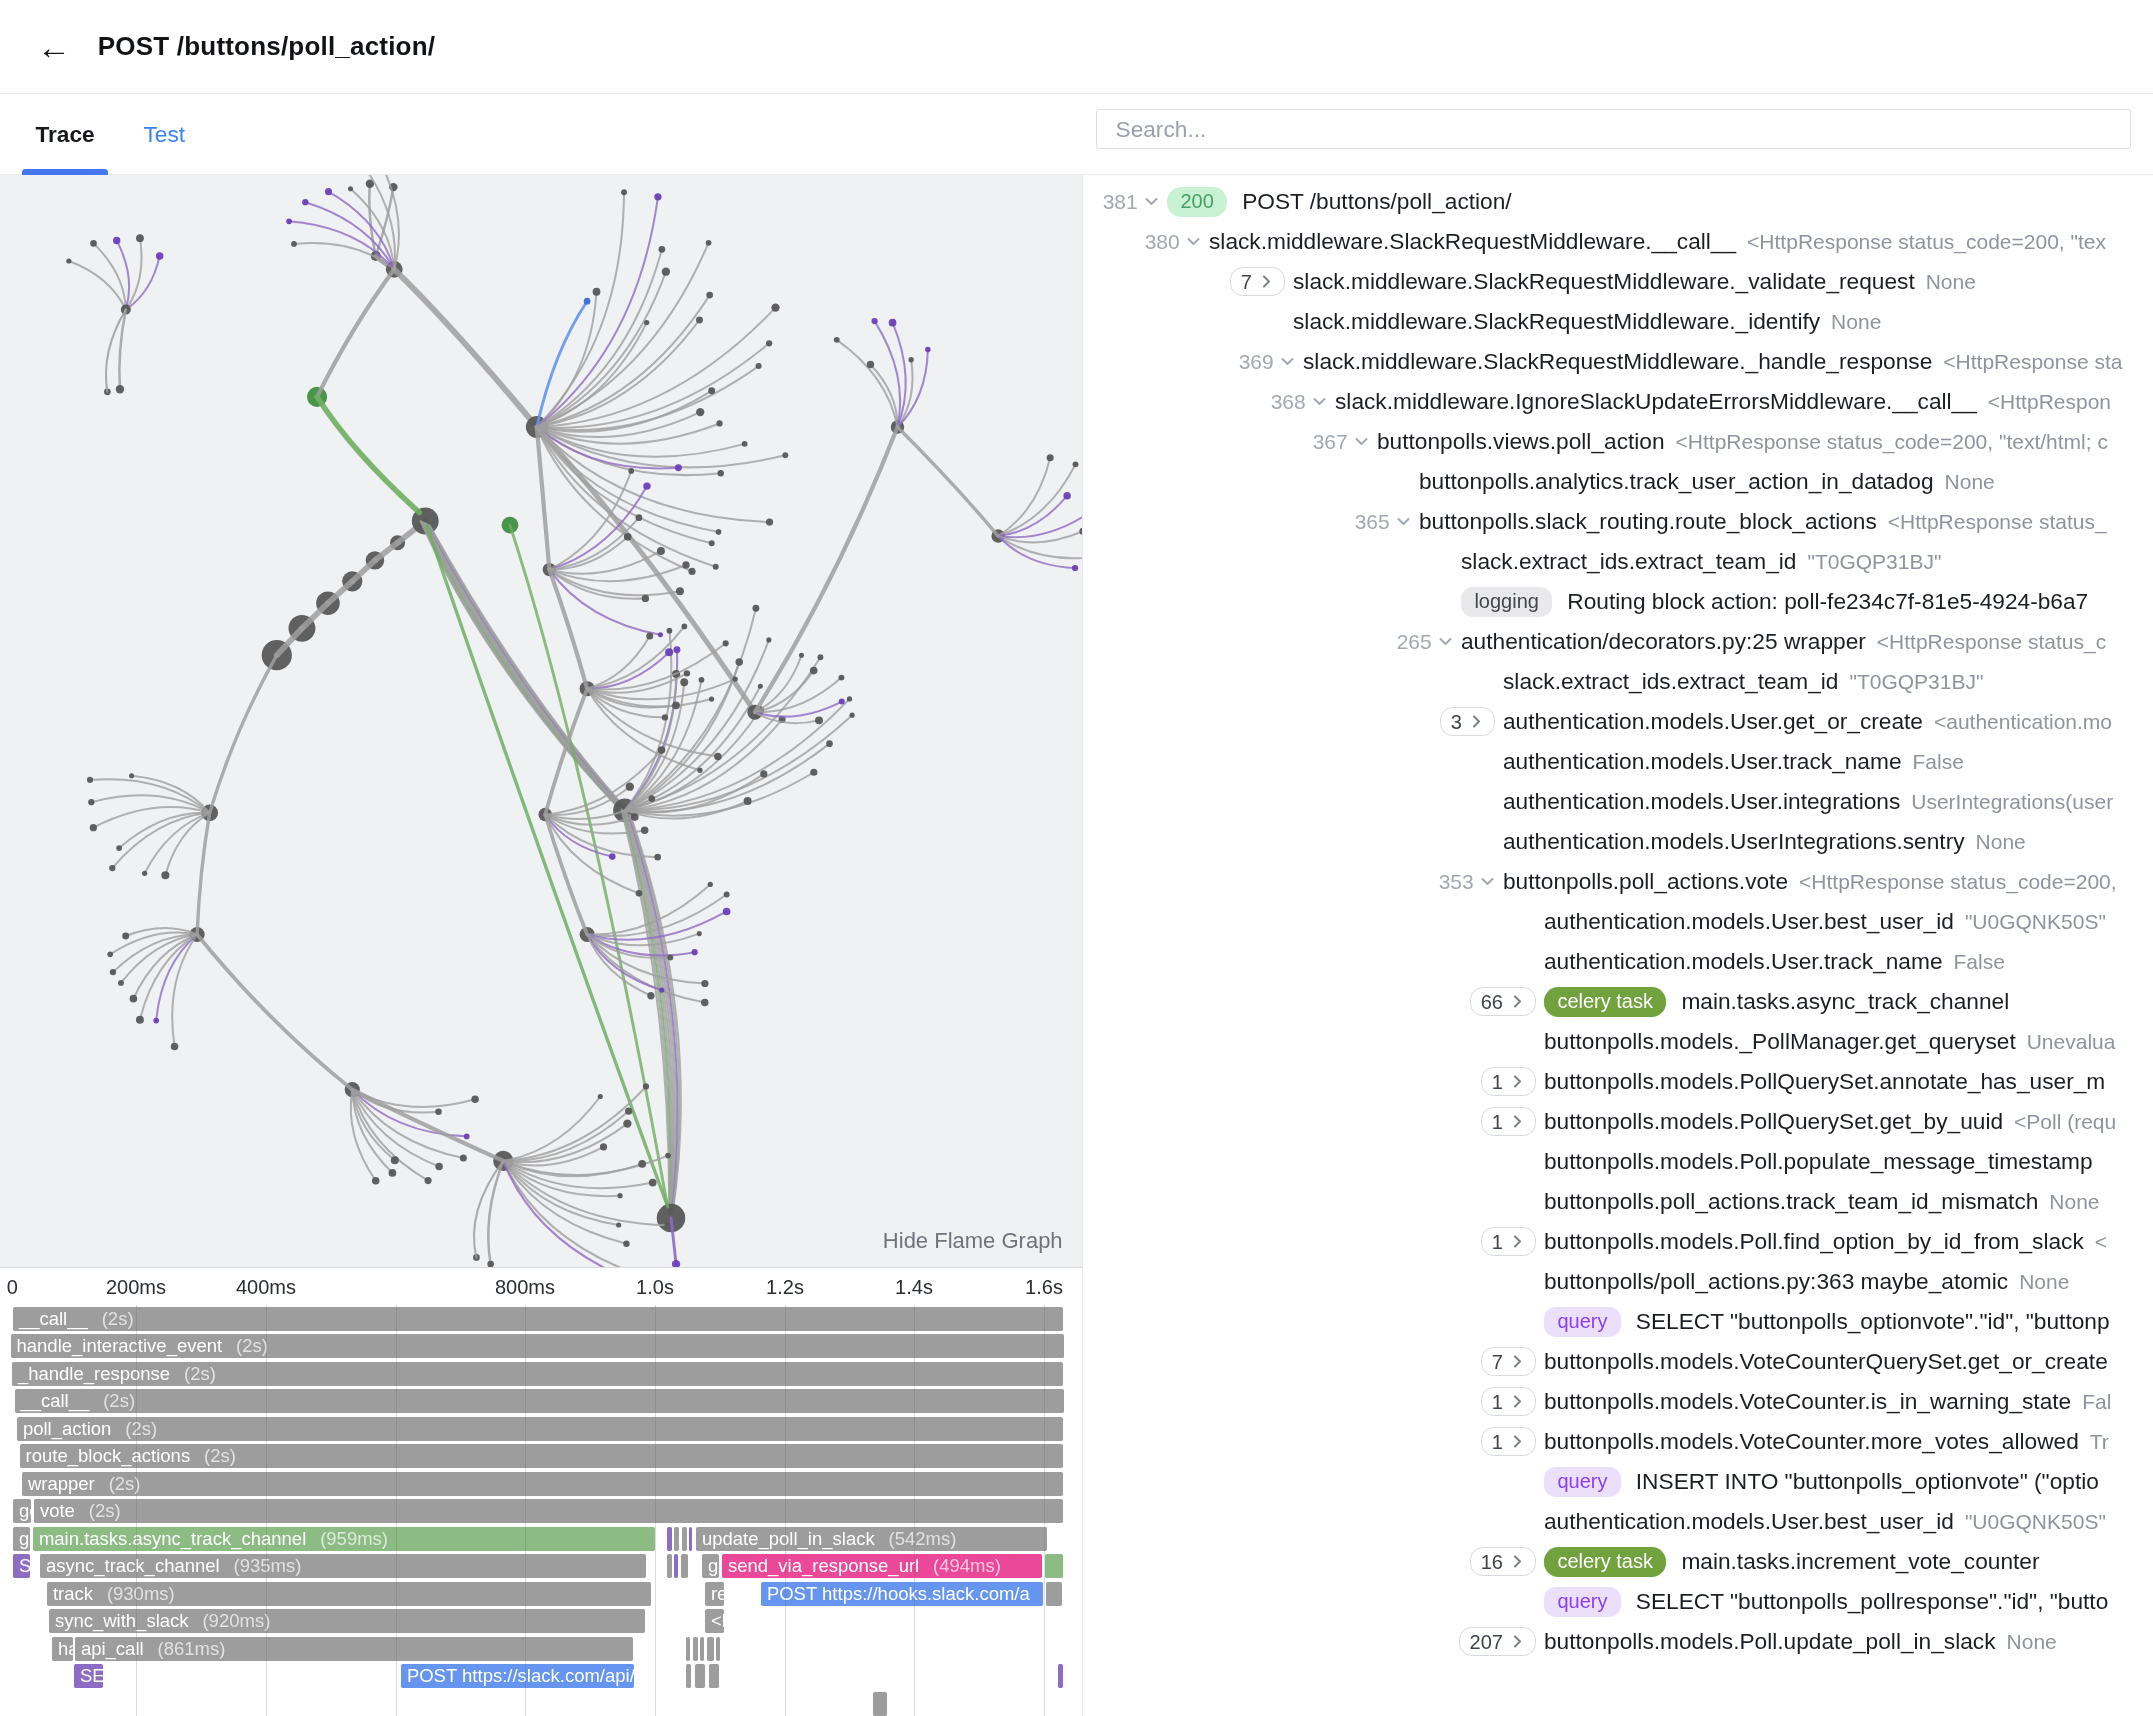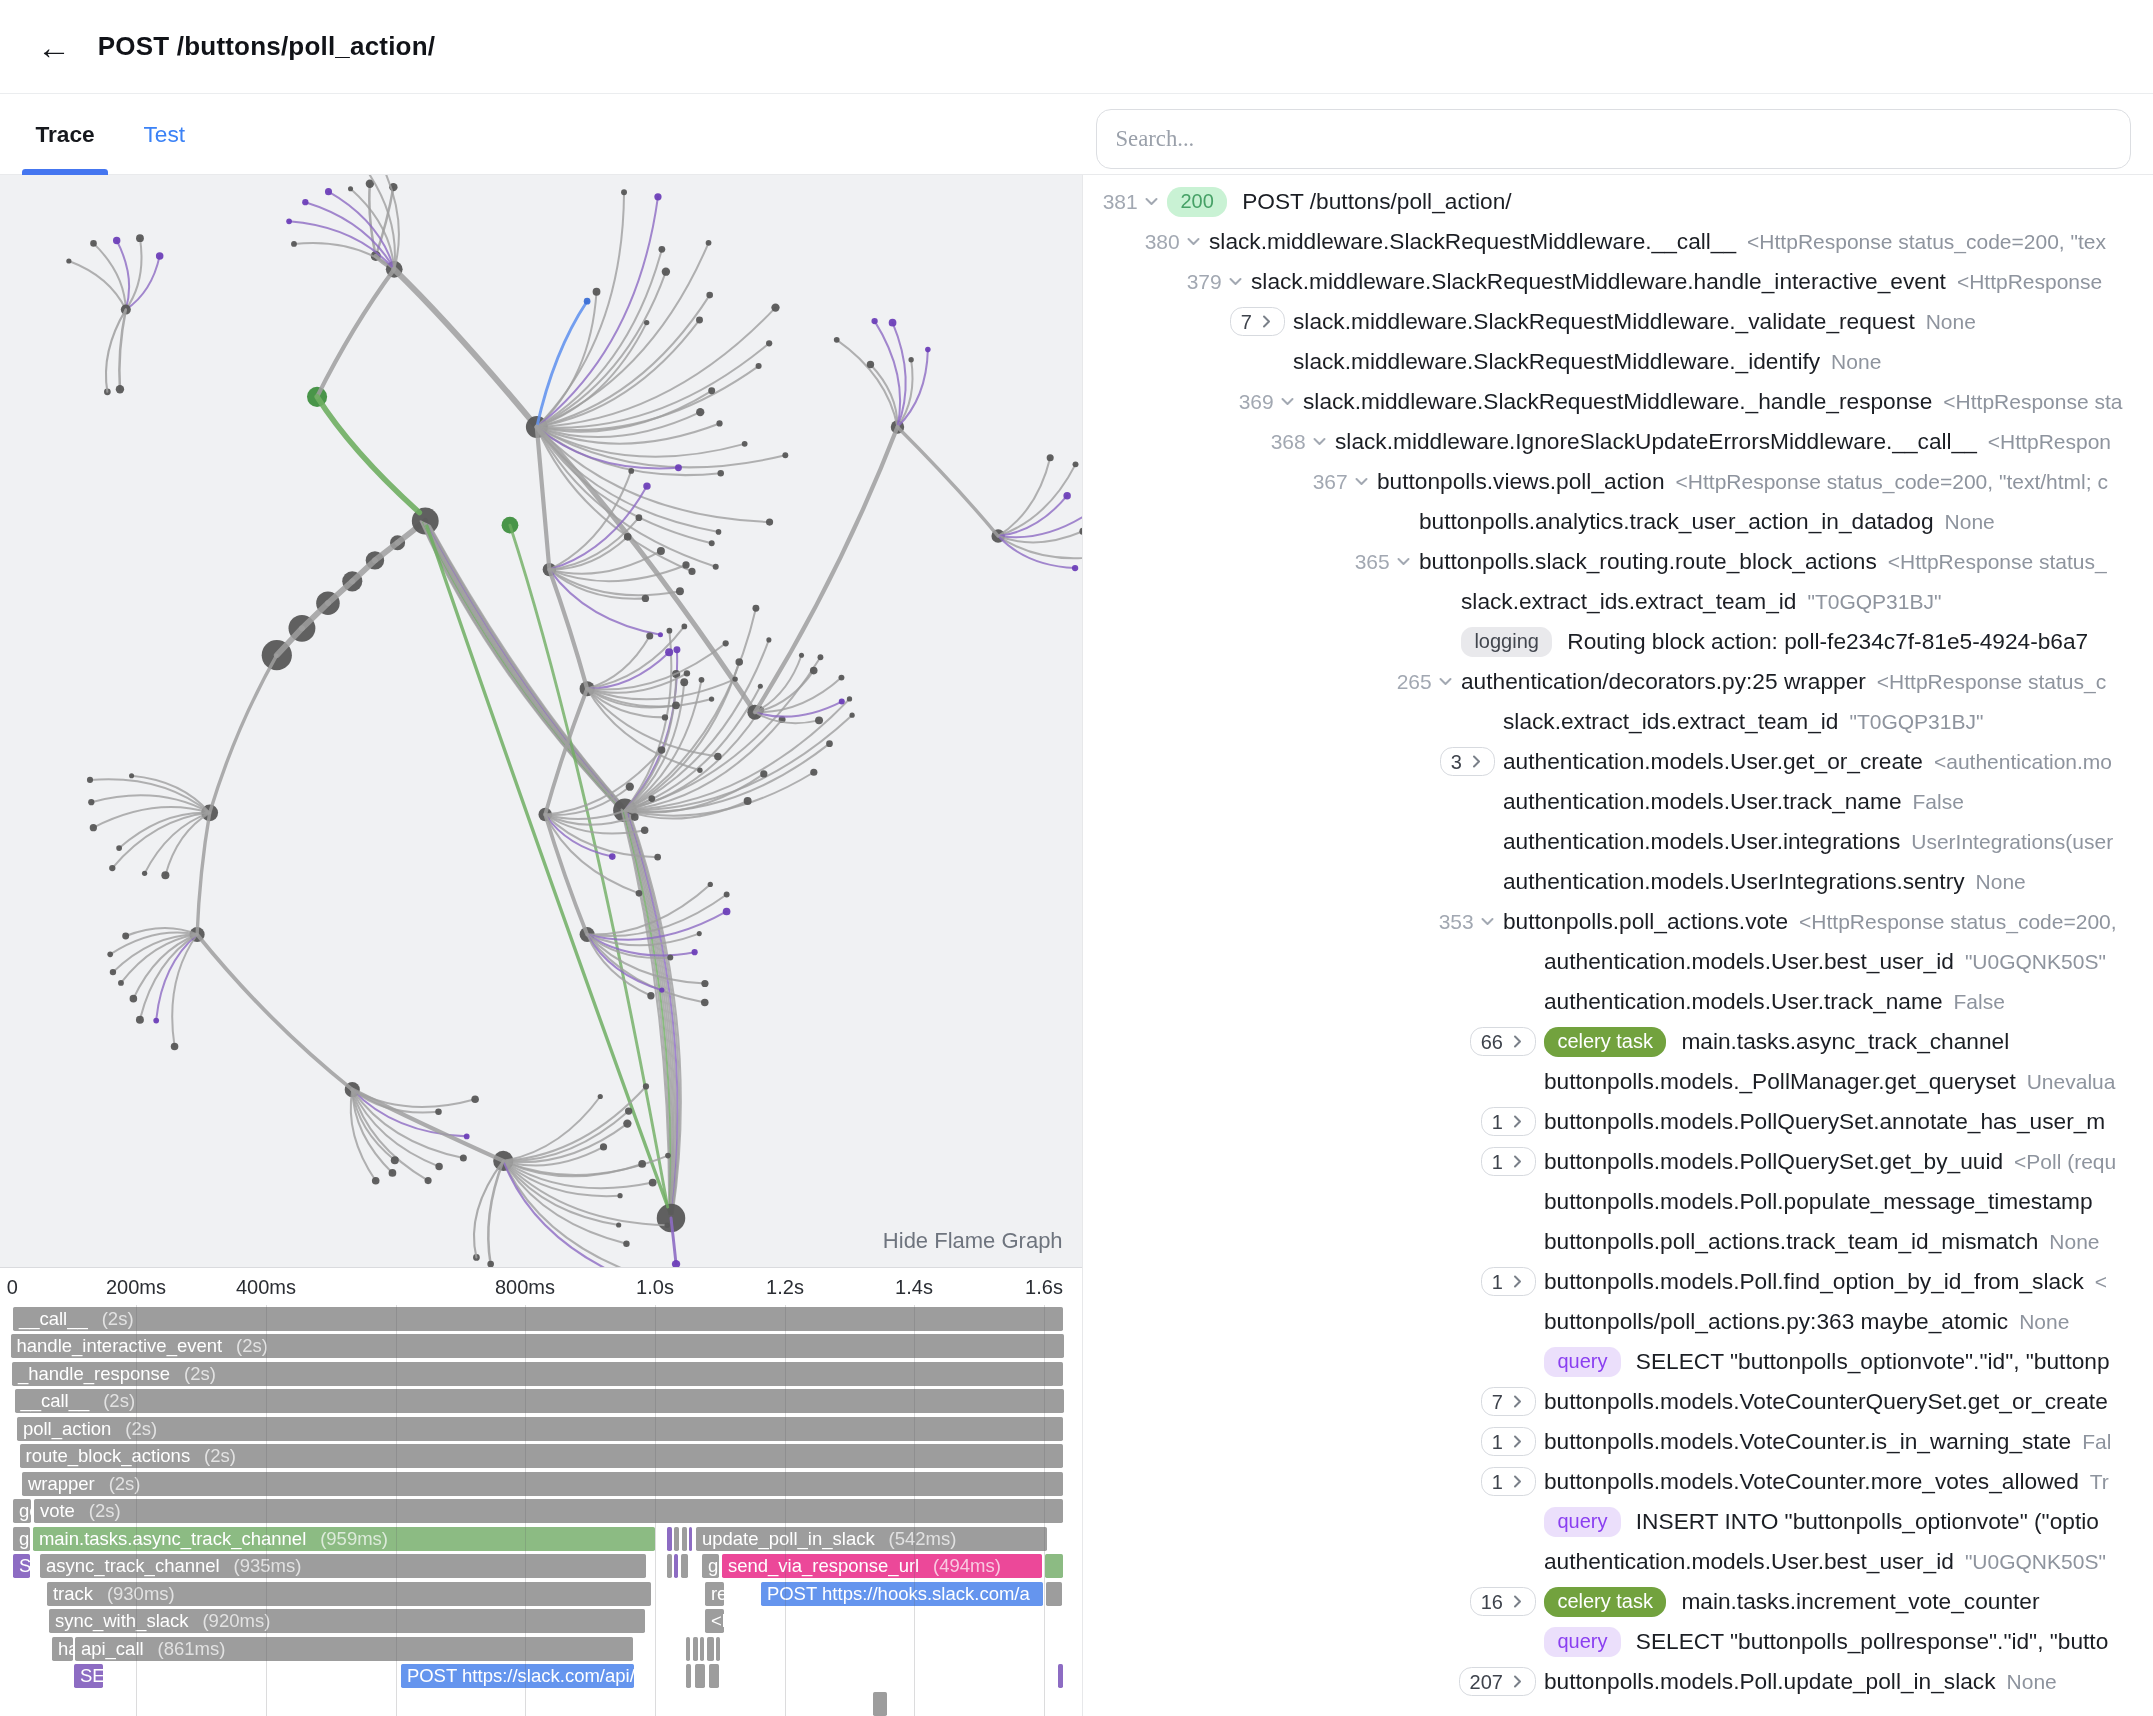--- a/index.html
+++ b/index.html
@@ -11,23 +11,23 @@
   .back{font-size:34px;color:#16181d;background:none;border:none;cursor:pointer;padding:0 8.4px;line-height:1;}
   .title{font-size:26px;font-weight:700;color:#111318;margin-left:18.5px;letter-spacing:0.2px;}
 
   
   .tabbar{position:absolute;top:95px;left:0;right:0;height:80px;background:#fff;
           border-bottom:0.8px solid #e9eaec;box-sizing:border-box;}
   .tabs{position:absolute;left:22px;top:0;bottom:0;display:flex;align-items:stretch;gap:22px;}
   .tab{position:relative;display:flex;align-items:center;padding:0 13.4px;font-size:22.7px;cursor:pointer;color:#3b82f6;}
   .tab.active{font-weight:700;color:#16181d;}
   .tab.active::after{content:"";position:absolute;left:0;right:0;bottom:-0.8px;height:5.9px;background:var(--accent);border-radius:3.4px 3.4px 0 0;}
-  .search{position:absolute;left:1096px;top:14.3px;width:1035px;height:60px;box-sizing:border-box;
-          border:1.7px solid #dcdee2;border-radius:15px;padding:0 18.5px;font-size:22.7px;color:#3c414b;
-          font-family:Liberation Serif, serif;background:#fff;outline:none;}
+  .search{position:absolute;left:1096px;top:14.3px;width:1035px;height:40px;box-sizing:border-box;
+          border:1.7px solid #dcdee2;border-radius:3px;padding:0 18.5px;font-size:22.7px;color:#3c414b;
+          font-family:Liberation Sans, sans-serif;background:#fff;outline:none;}
   .search::placeholder{color:#9aa0aa;}
 
   
   .left{position:absolute;left:0;top:175px;width:1082px;bottom:0;}
   .graph{position:absolute;left:0;top:0;right:0;height:1092px;background:#f0f1f3;overflow:hidden;}
   .hideBtn{position:absolute;right:13.4px;bottom:11.7px;color:#6e747e;font-size:22px;background:none;border:none;
            font-family:inherit;cursor:pointer;}
   .axis{position:absolute;left:0;top:1092px;right:0;height:39px;background:#fff;border-top:0.8px solid #dadbde;}
   .tick{position:absolute;top:7.6px;font-size:20px;color:#2a2d33;}
   .flame{position:absolute;left:0;top:1130px;right:0;bottom:0;background:#fff;overflow:hidden;}
@@ -615,32 +615,20 @@
             <span>380</span>
             <svg width="15" height="15" viewBox="0 0 18 18">
               <path d="M3 6 L9 12 L15 6" fill="none" stroke="#a2a8b2" stroke-width="2.4" stroke-linecap="round" stroke-linejoin="round"></path>
             </svg>
           </span>
         </div>
         <span class="lbl">slack.middleware.SlackRequestMiddleware.__call__</span>
         <span class="res">&lt;HttpResponse status_code=200, "tex</span>
       </div>
       <div class="trow">
-        <div class="gut" style="width: 168px;">
-          <span class="num">
-            <span>379</span>
-            <svg width="15" height="15" viewBox="0 0 18 18">
-              <path d="M3 6 L9 12 L15 6" fill="none" stroke="#a2a8b2" stroke-width="2.4" stroke-linecap="round" stroke-linejoin="round"></path>
-            </svg>
-          </span>
-        </div>
-        <span class="lbl">slack.middleware.SlackRequestMiddleware.handle_interactive_event</span>
-        <span class="res">&lt;HttpResponse</span>
-      </div>
-      <div class="trow">
         <div class="gut" style="width: 210px;">
           <span class="cpill">
             <span>7</span>
             <svg width="15" height="15" viewBox="0 0 18 18">
               <path d="M6 3 L12 9 L6 15" fill="none" stroke="#7a8089" stroke-width="2.4" stroke-linecap="round" stroke-linejoin="round"></path>
             </svg>
           </span>
         </div>
         <span class="lbl">slack.middleware.SlackRequestMiddleware._validate_request</span>
         <span class="res">None</span>

